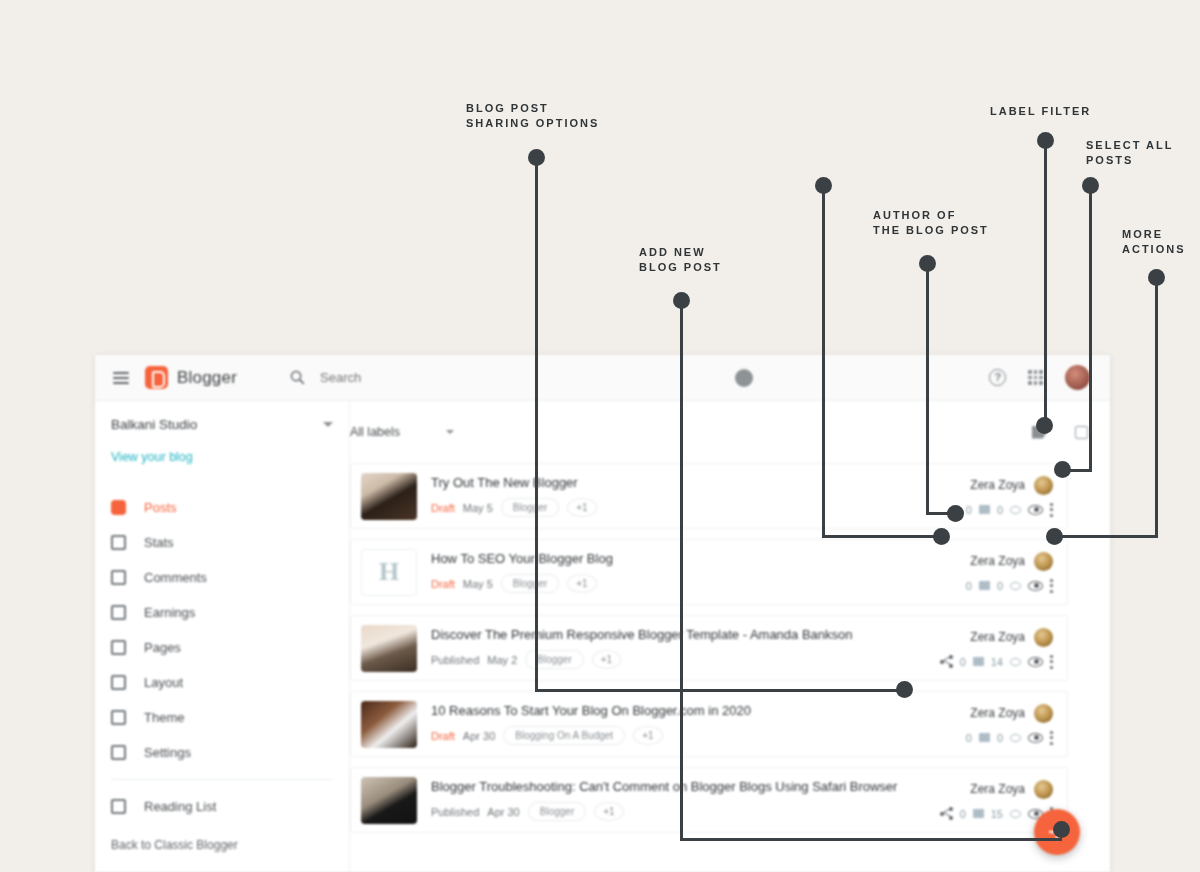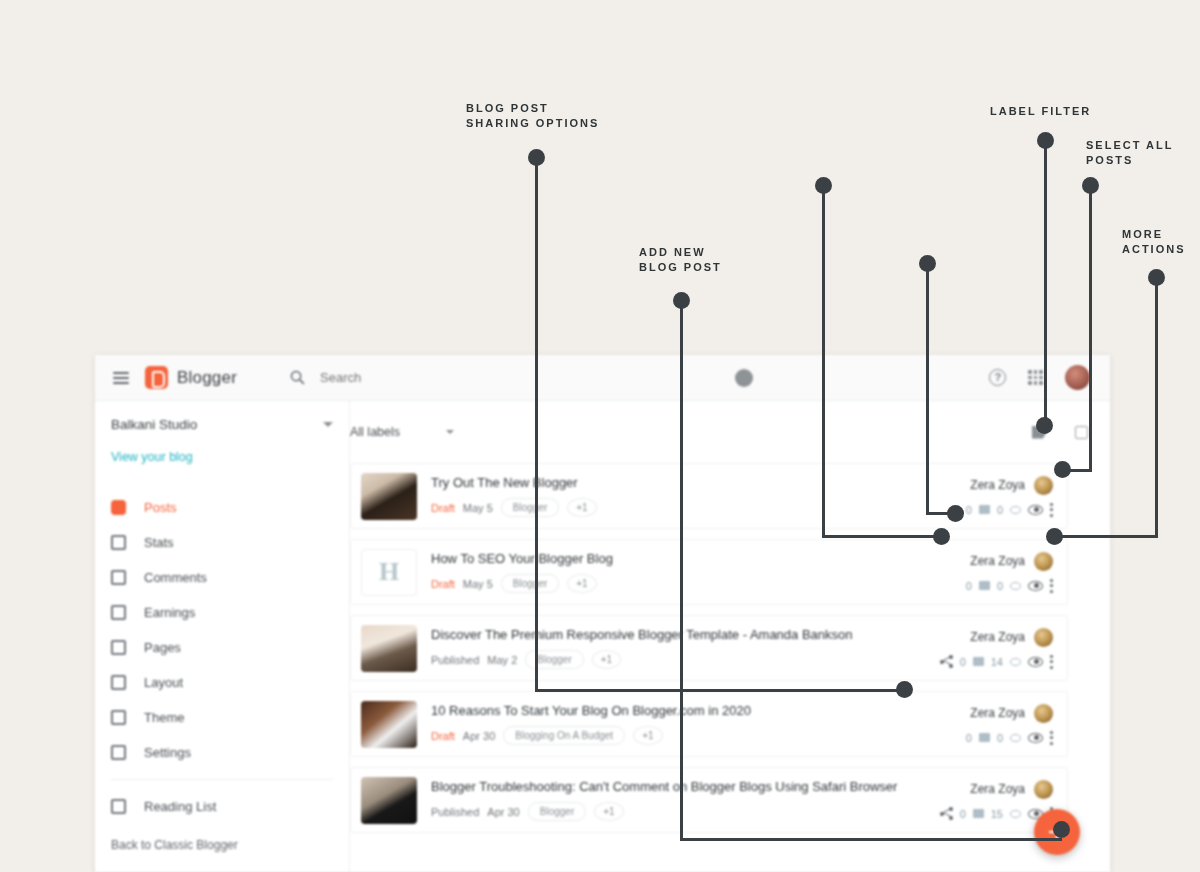--- a/index.html
+++ b/index.html
@@ -496,20 +496,22 @@
   <div class="anno-dot" style="left:1054px; top:461px;"></div>
   <div class="anno-dot" style="left:1046px; top:528px;"></div>
 
   <div class="anno-label" style="left:466px; top:101px; width:230px; text-align:left;">BLOG POST
 SHARING OPTIONS</div>
 
   <div class="anno-label" style="left:639px; top:245px; width:200px; text-align:left;">ADD NEW
 BLOG POST</div>
 
 
+  <div class="anno-label" style="left:873px; top:208px; width:200px; text-align:left;">AUTHOR OF
+THE BLOG POST</div>
 
   <div class="anno-label" style="left:990px; top:104px; width:200px; text-align:left;">LABEL FILTER</div>
 
   <div class="anno-label" style="left:1086px; top:138px; width:150px; text-align:left;">SELECT ALL
 POSTS</div>
 
   <div class="anno-label" style="left:1122px; top:227px; width:120px; text-align:left;">MORE
 ACTIONS</div>
 
 </div>

